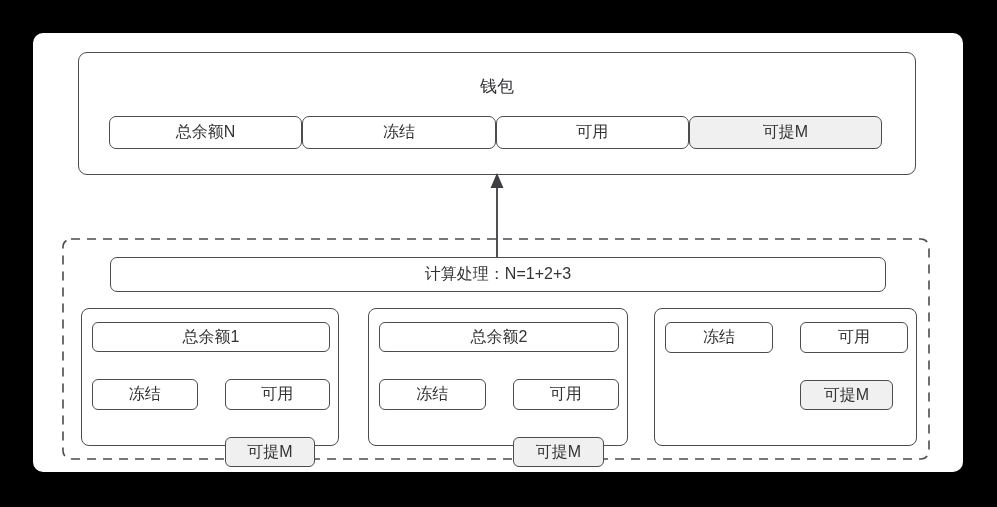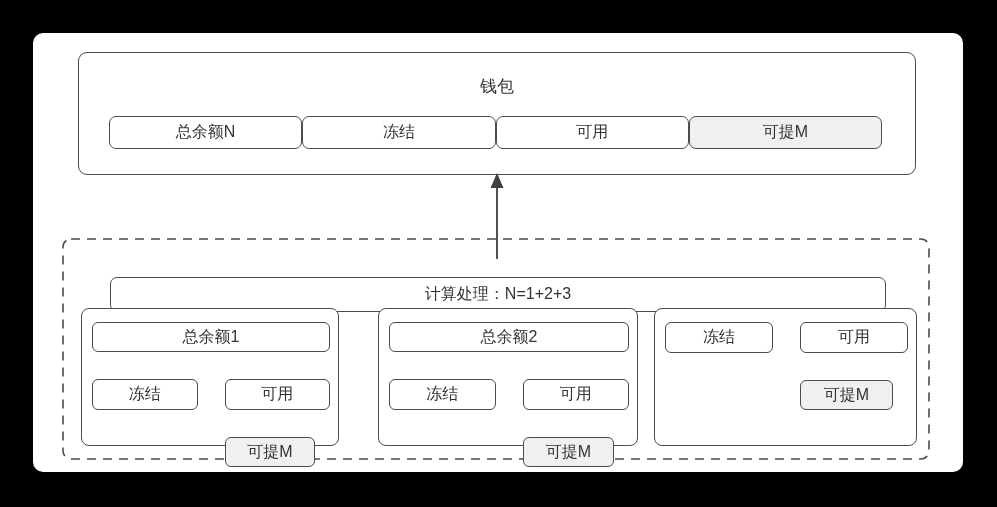--- a/index.html
+++ b/index.html
@@ -88,40 +88,39 @@
   .calc-box{
     position:absolute;
     left:77px;top:224px;
     width:776px;height:35px;
     border:1.5px solid var(--border);
     border-radius:7px;
     background:var(--card-bg);
     display:flex;align-items:center;justify-content:center;
     font-size:16px;
     color:var(--text);
-    margin-top:20px;
   }
   
   .account-box{
     position:absolute;
     top:275px;
     height:138px;
     border:1.5px solid var(--border);
     border-radius:8px;
     background:var(--card-bg);
     padding:13px 8px 0 10px;
     display:grid;
     grid-template-columns:1fr 1fr;
     column-gap:15px;
     row-gap:8px;
     align-content:start;
     gap:27px;
   }
   .account-box.a1{left:48px;width:258px;}
-  .account-box.a2{left:345px;width:260px;}
+  .account-box.a2{left:335px;width:260px;}
   .account-box.a3{left:621px;width:263px;}
   .acc-title{
     grid-column:1 / 3;
     height:30px;
     border:1.5px solid var(--border);
     border-radius:6px;
     display:flex;align-items:center;justify-content:center;
     font-size:16px;
   }
   .acc-cell{

